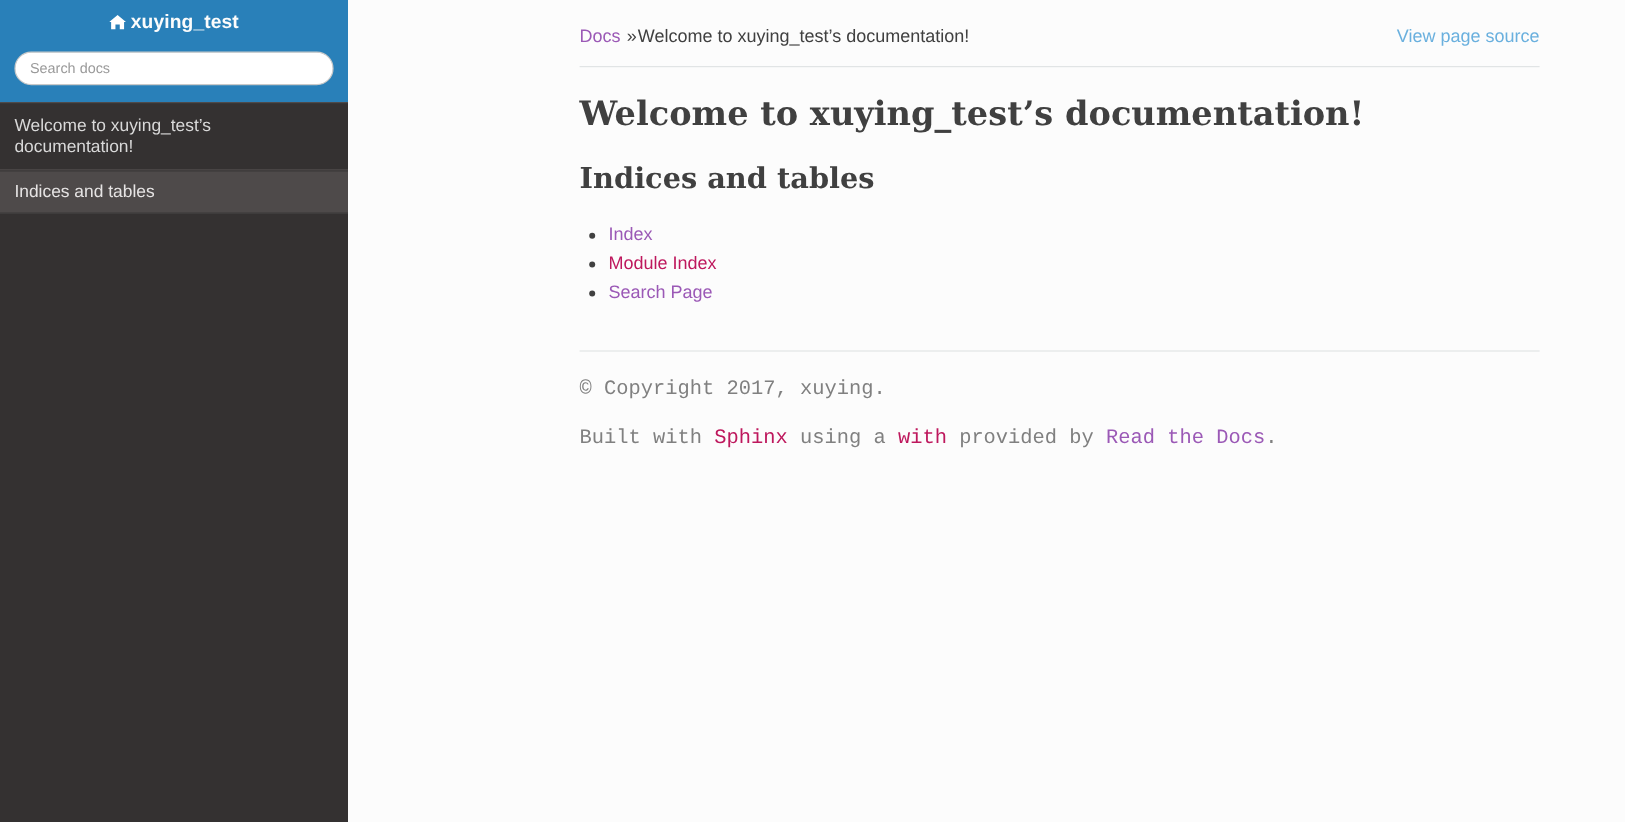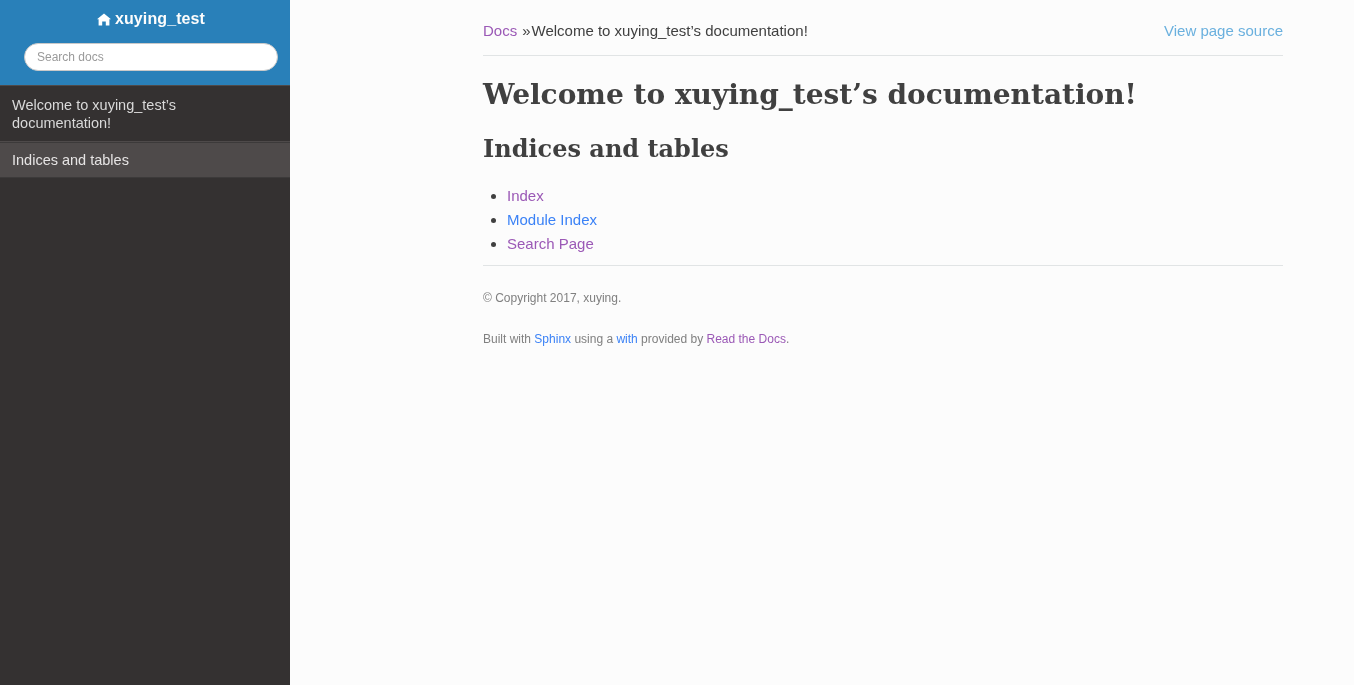--- a/index.html
+++ b/index.html
@@ -17,21 +17,21 @@
   #sidebar {
     position: absolute;
     top: 0; left: 0;
     width: 290px;
     height: 685px;
     background: #343131;
     overflow: hidden;
   }
   #sidebar-header {
     background: #2980b9;
-    padding: 8px 12px 14px 24px;
+    padding: 8px 12px 14px 12px;
     text-align: center;
   }
   .logo-line {
     display: block;
     color: #fcfcfc;
     font-size: 16px;
     font-weight: bold;
     line-height: 22px;
     text-decoration: none;
     letter-spacing: .1px;
@@ -169,30 +169,31 @@
     content: "";
     position: absolute;
     left: -16px;
     top: 10px;
     width: 5px; height: 5px;
     border-radius: 50%;
     background: #404040;
   }
   a.doc-link { text-decoration: none; }
   a.visited { color: #9b59b6; }
-  a.unvisited { color: #3b82f6; }
+  a.unvisited { color: #be185d; }
 
   
   #footer {
-    margin-top: 9px;
+    margin-top: 36px;
     padding-top: 22px;
     border-top: 1px solid #e1e4e5;
     color: #808080;
-    font-size: 12px;
+    font-size: 17px;
     line-height: 20px;
+    font-family: Liberation Mono, monospace;
   }
   #footer p { margin: 0 0 21px 0; }
   #footer p:last-child { margin-bottom: 0; }
   a.footer-link { text-decoration: none; }
 </style>
 </head>
 <body>
 
 <div id="sidebar">
 

